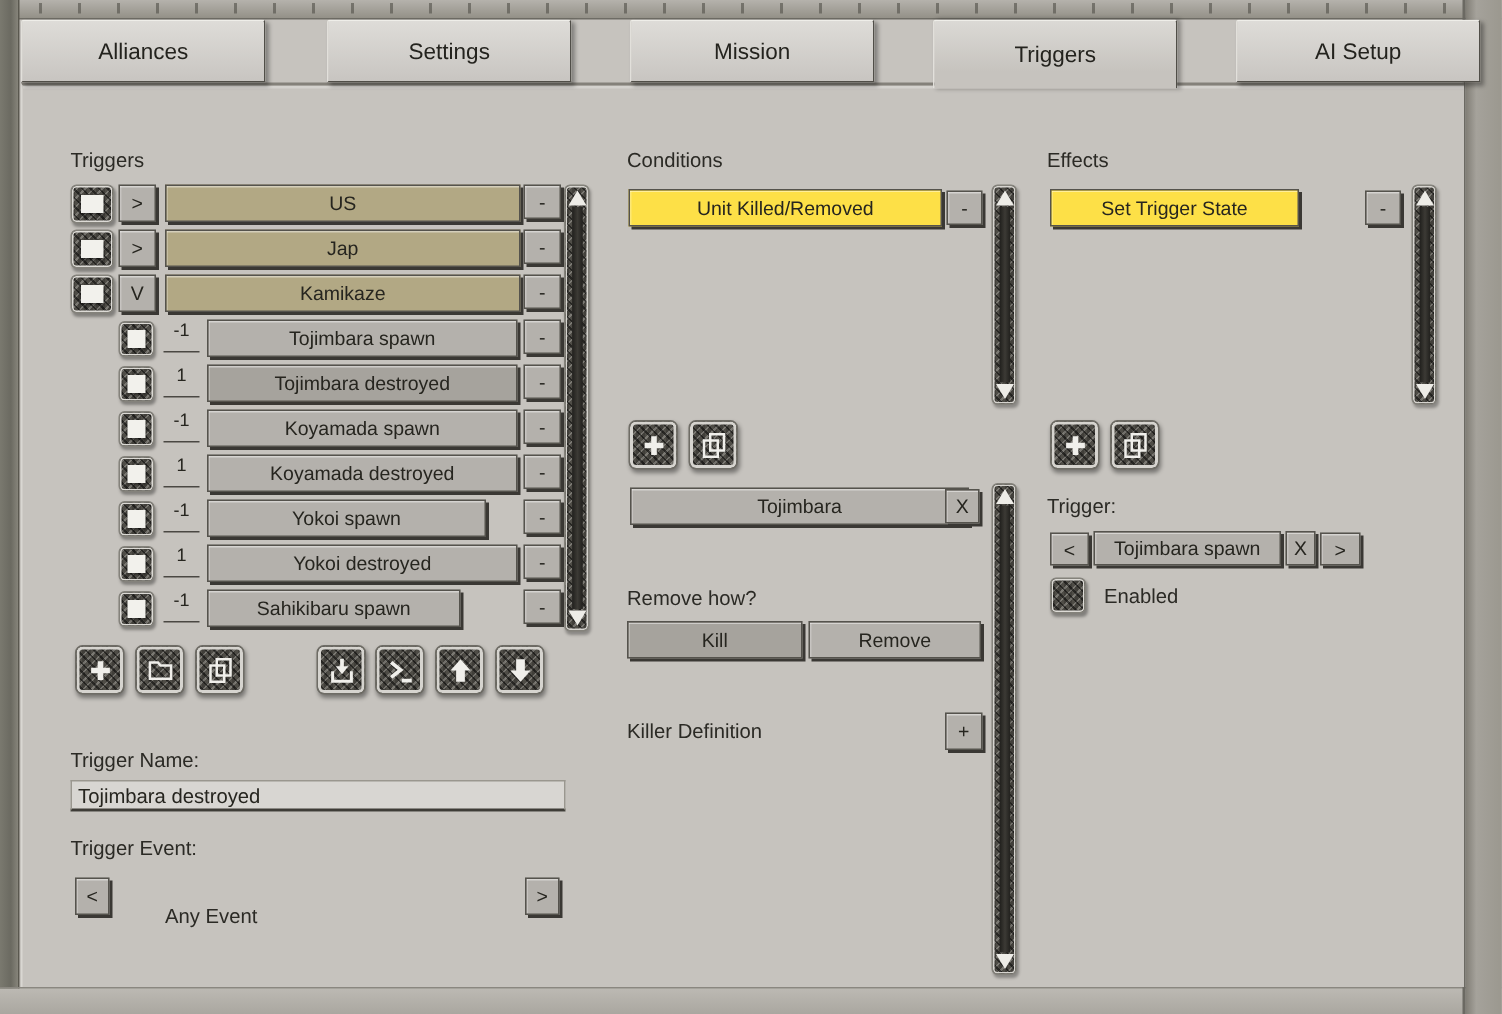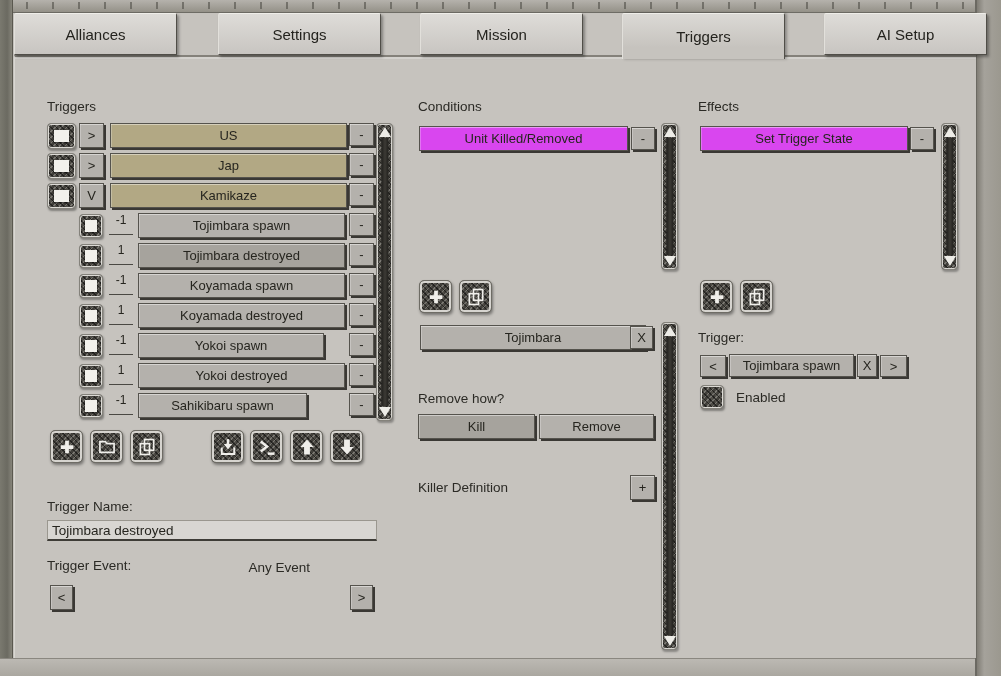--- a/index.html
+++ b/index.html
@@ -35,21 +35,21 @@
     background:linear-gradient(#dbd9d5,#c6c3be 75%); box-shadow:2px 0 3px rgba(0,0,0,.3); }
   
   .lbl { position:absolute; font-size:13.5px; color:#2b2a25; z-index:4; white-space:nowrap; }
   
   .btn { position:absolute; z-index:4; height:25px; background:#b4b1ac;
     border:1px solid #55534d; box-shadow:2px 2px 0 #3a3834, inset 0 1px 0 rgba(255,255,255,.45), inset 1px 0 0 rgba(255,255,255,.25);
     font-family:"Liberation Sans", sans-serif; font-size:13px; color:#26251f;
     display:flex; align-items:center; justify-content:center; cursor:pointer; }
   .btn.tan { background:#b2a884; }
   .btn.darksel { background:#a6a39d; }
-  .btn.mid { background:#d946ef; }
+  .btn.mid { background:#fde047; }
   
   .order { position:absolute; z-index:4; width:24px; height:22px; background:transparent;
     border:none; border-bottom:1px solid #4a4843; text-align:center; font-size:12px; color:#26251f; }
   
   .tinput { position:absolute; z-index:4; height:21px; background:#d8d6d2;
     border:1px solid #9a978f; border-bottom:2px solid #3e3c37;
     font-family:"Liberation Sans", sans-serif; font-size:13.5px; color:#26251f; padding:0 4px; }
   
   .hatch { background-color:#4f4d47;
     background-image:
@@ -217,21 +217,21 @@
         <svg viewBox="0 0 24 24">
           <path d="M12 21l-8-9h4.5V3h7v9H20z" fill="#f0efeb"></path>
         </svg>
       </span>
   </button>
 
   <div class="lbl" style="left:47px; top:499px">Trigger Name:</div>
   <input class="tinput" style="left: 47px; top: 520px; width: 330px;" value="Tojimbara destroyed">
   <div class="lbl" style="left:47px; top:558px">Trigger Event:</div>
   <button class="btn" style="left:50px; top:585px; width:23px; height:25px">&lt;</button>
-  <div class="lbl" style="left:110px; top:560px; width:200px; text-align:right">Any Event</div>
+  <div class="lbl" style="left:110px; top:603px; width:200px; text-align:left">Any Event</div>
   <button class="btn" style="left:350px; top:585px; width:23px; height:25px">&gt;</button>
 
   <div class="lbl" style="left:418px; top:99px">Conditions</div>
   <button class="btn mid" style="left:419px; top:126px; width:209px">Unit Killed/Removed</button>
   <button class="btn" style="left:631px; top:127px; width:24px; height:23px">-</button>
   <div class="scrollbar hatch" style="left:661px; top:123px; height:147px">
     <div class="sb-tri up"></div>
     <div class="sb-tri down"></div>
   </div>
 
@@ -260,21 +260,21 @@
 
   <div class="lbl" style="left:418px; top:480px">Killer Definition</div>
   <button class="btn" style="left:630px; top:475px; width:25px; height:25px">+</button>
 
   <div class="scrollbar hatch" style="left:661px; top:322px; height:328px">
     <div class="sb-tri up"></div>
     <div class="sb-tri down"></div>
   </div>
 
   <div class="lbl" style="left:698px; top:99px">Effects</div>
-  <button class="btn mid" style="left:700px; top:126px; width:208px">Set Trigger State</button>
+  <button class="btn mid" style="left:700px; top:126px; width:166px">Set Trigger State</button>
   <button class="btn" style="left:910px; top:127px; width:24px; height:23px">-</button>
   <div class="scrollbar hatch" style="left:941px; top:123px; height:147px">
     <div class="sb-tri up"></div>
     <div class="sb-tri down"></div>
   </div>
 
   <button class="icon-btn hatch" style="left:700px; top:280px">
     <span>
         <svg viewBox="0 0 24 24">
           <path d="M12 4.5v15M4.5 12h15" stroke="#f0efeb" stroke-width="4.5" fill="none"></path>

